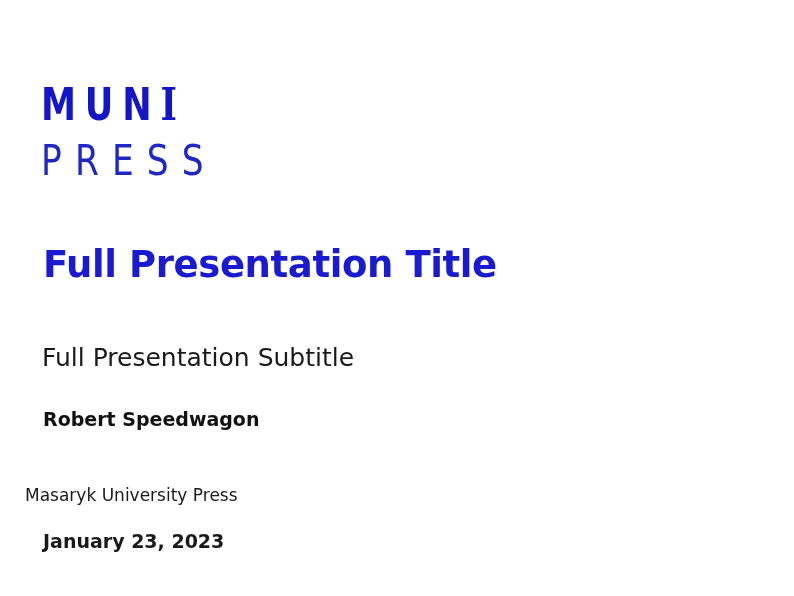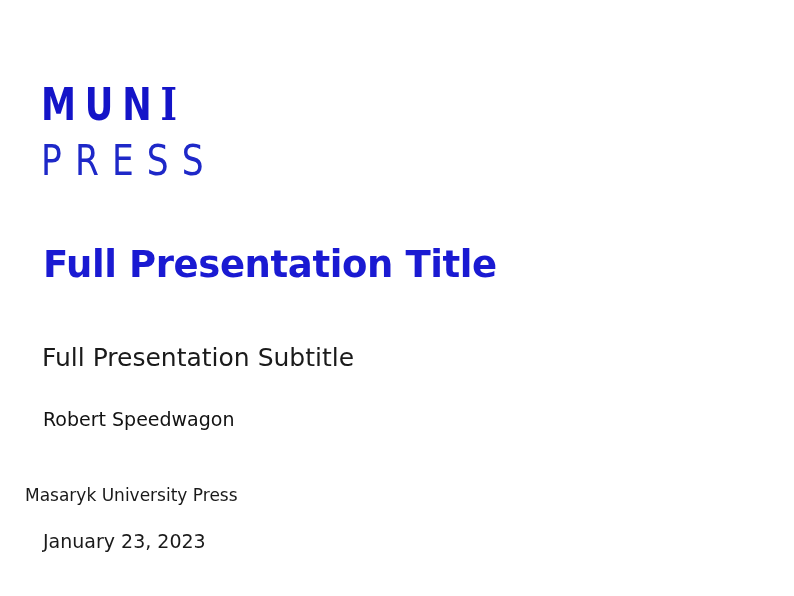--- a/index.html
+++ b/index.html
@@ -82,21 +82,21 @@
     margin-top: 36px;
   }
   .author-block {
     position: absolute;
     left: 43px;
     top: 405px;
   }
   .author-name,
   .author-email {
     font-family: "DejaVu Sans", sans-serif;
-    font-weight: 400;
+    font-weight: 700;
     font-size: 19px;
     line-height: 28px;
     color: #121212;
     white-space: nowrap;
   }
   .affiliation {
     position: absolute;
     left: 25px;
     top: 483px;
     font-family: "DejaVu Sans", sans-serif;
@@ -104,21 +104,21 @@
     font-size: 17px;
     line-height: 24px;
     color: #1a1a1a;
     white-space: nowrap;
   }
   .date {
     position: absolute;
     left: 43px;
     top: 528px;
     font-family: "DejaVu Sans", sans-serif;
-    font-weight: 400;
+    font-weight: 700;
     font-size: 19px;
     line-height: 26px;
     color: #1a1a1a;
     white-space: nowrap;
   }
 </style>
 </head>
 <body>
 
 <div class="slide">

